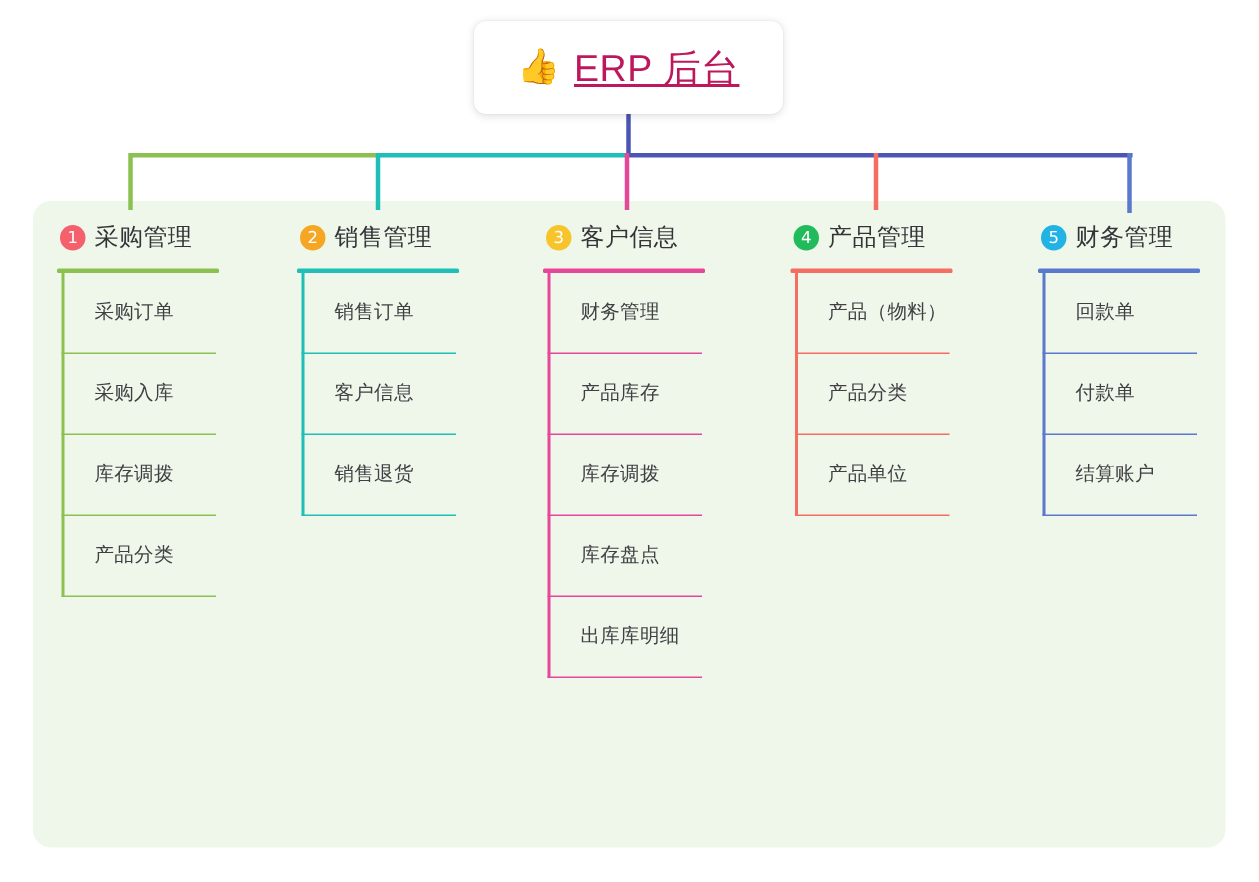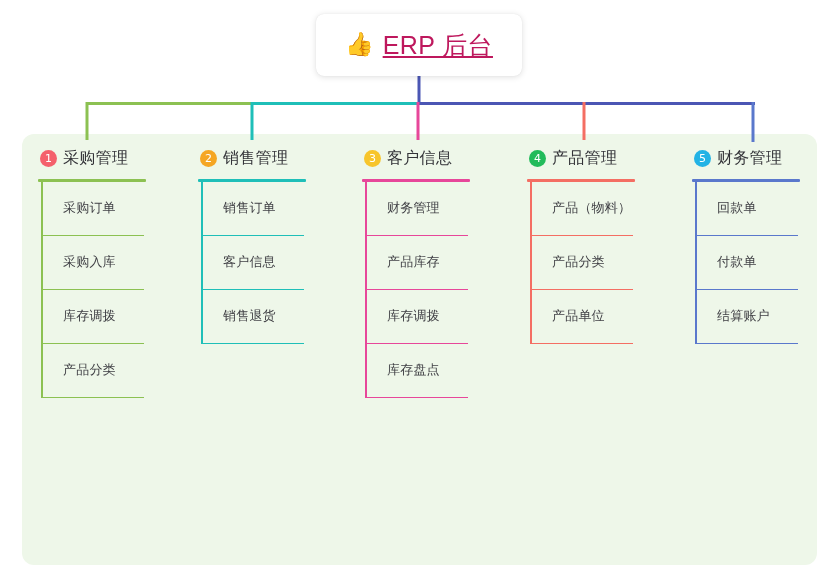--- a/index.html
+++ b/index.html
@@ -231,20 +231,24 @@
           <div class="rule" style="background: rgb(231, 71, 154);"></div>
         </div>
         <div class="item">
           <span class="label">库存调拨</span>
           <div class="rule" style="background: rgb(231, 71, 154);"></div>
         </div>
         <div class="item">
           <span class="label">库存盘点</span>
           <div class="rule" style="background: rgb(231, 71, 154);"></div>
         </div>
+        <div class="item">
+          <span class="label">出库库明细</span>
+          <div class="rule" style="background: rgb(231, 71, 154);"></div>
+        </div>
       </div>
     </div>
     <div class="column" style="left: 527px;">
       <div class="col-head">
         <span class="badge" style="background: rgb(34, 187, 91);">4</span>
         <span class="col-title">产品管理</span>
       </div>
       <div class="head-rule" style="background: rgb(244, 110, 99);"></div>
       <div class="items">
         <div class="spine" style="background: rgb(244, 110, 99);"></div>

